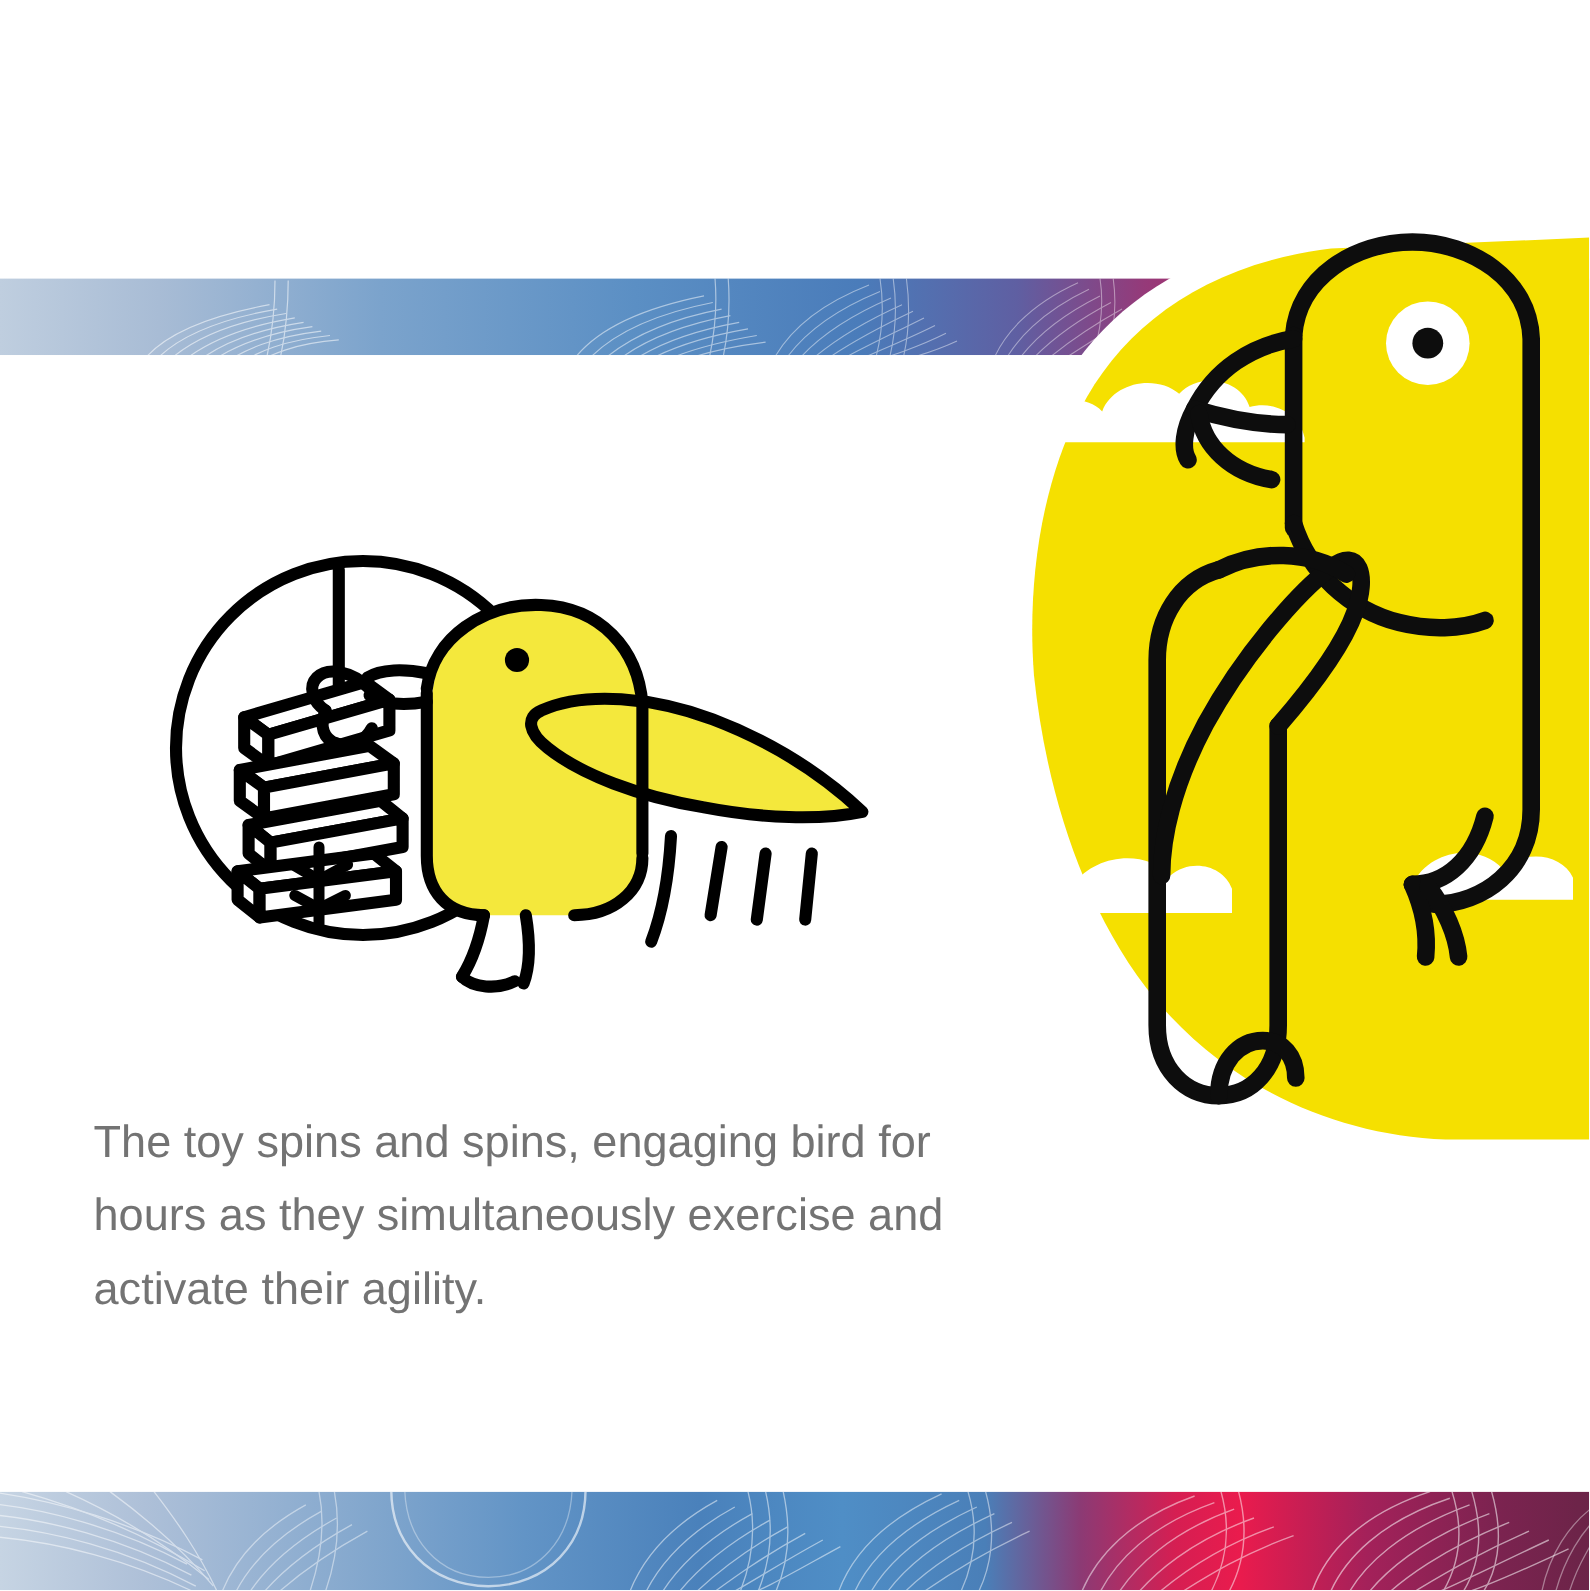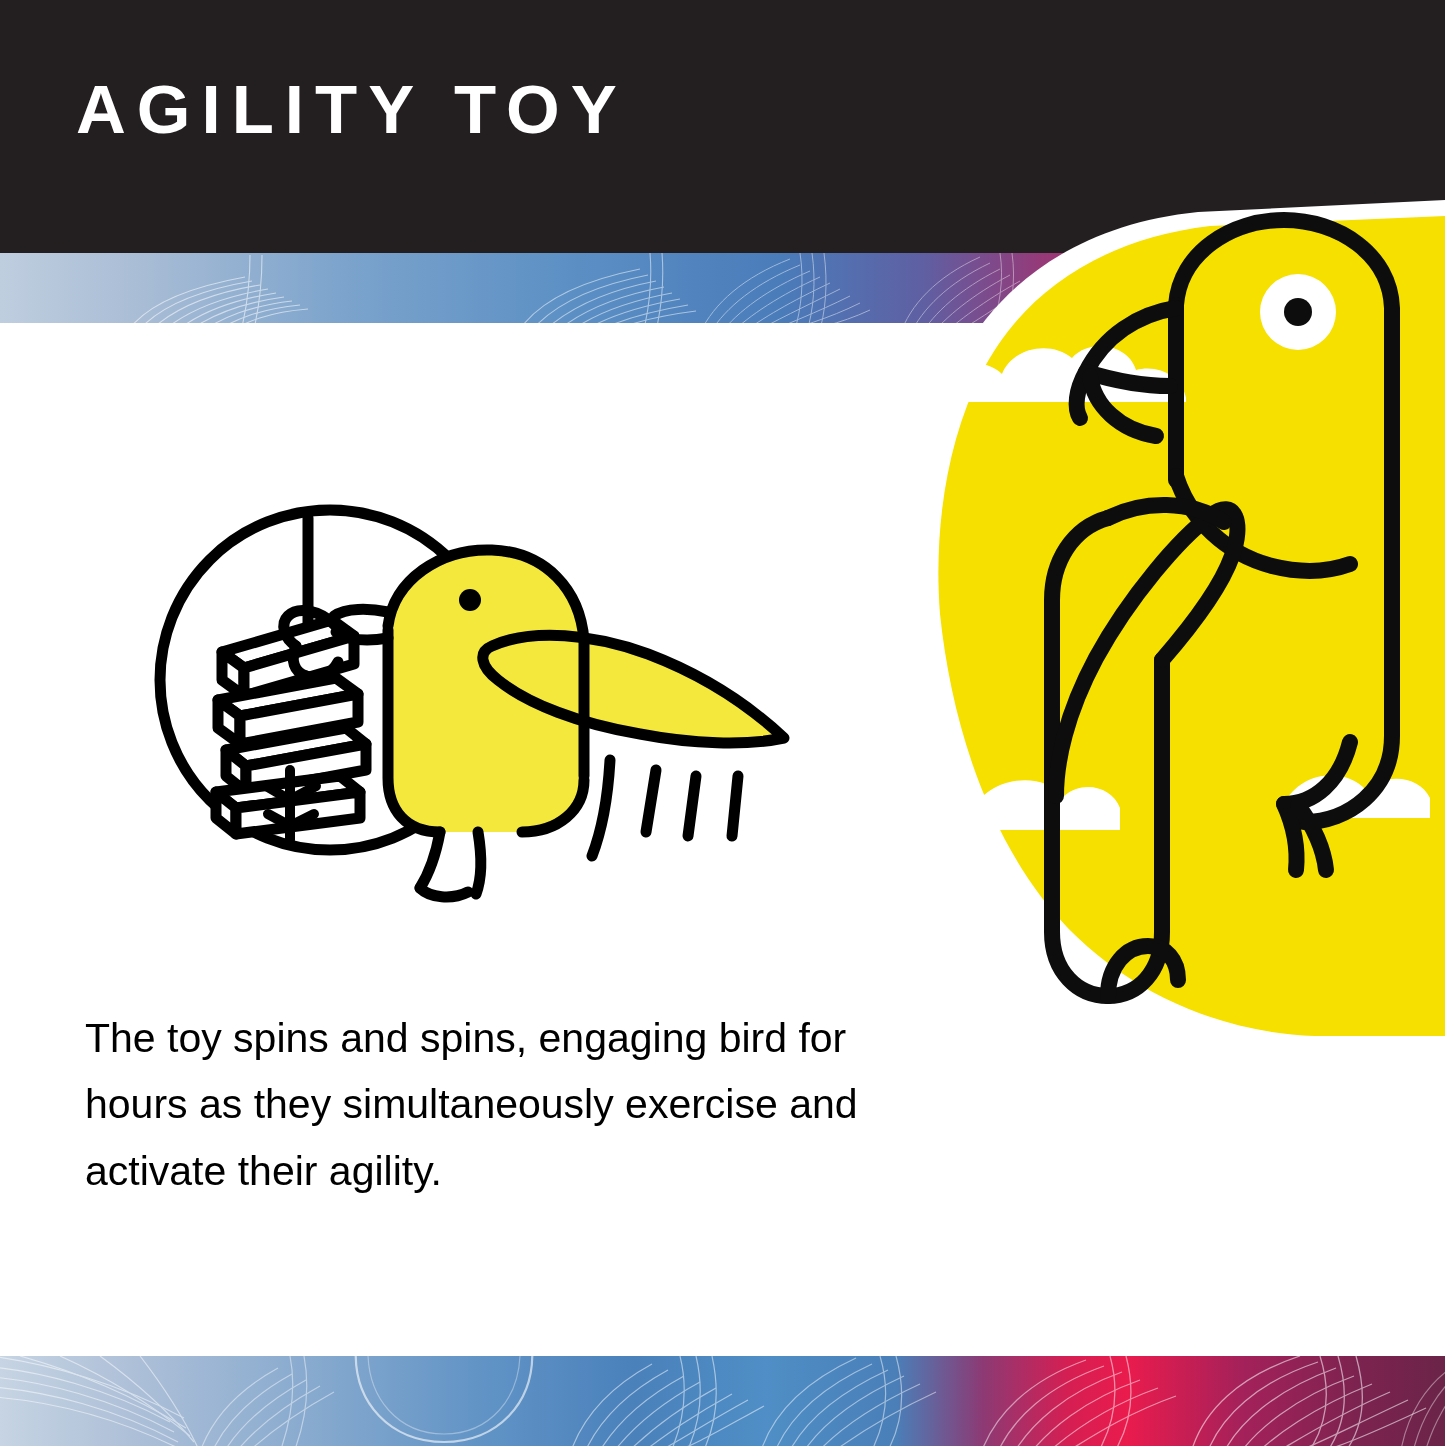--- a/index.html
+++ b/index.html
@@ -73,32 +73,29 @@
   .product-icon svg { display:block; width:100%; height:100%; }
 
   
   .body-copy {
     position:absolute;
     left:85px; top:1005px;
     width:860px;
     z-index:6;
     font-size:41px;
     line-height:1.62;
-    color:#000000;
+    color:#737373;
     font-family:"Liberation Sans", sans-serif;
   }
 </style>
 </head>
 <body>
 
 <div id="page">
 
-  <div class="header-bar">
-    <div class="header-title">AGILITY TOY</div>
-  </div>
 
   <div class="band band-top">
     <svg class="band-svg" viewBox="0 0 1445 70" preserveAspectRatio="none">
       <defs>
         <linearGradient id="gTop" x1="0" y1="0" x2="1" y2="0">
           <stop offset="0.00" stop-color="#bfcedf"></stop>
           <stop offset="0.10" stop-color="#a8bcd5"></stop>
           <stop offset="0.24" stop-color="#7ba3cc"></stop>
           <stop offset="0.40" stop-color="#5b8fc4"></stop>
           <stop offset="0.54" stop-color="#4a7cba"></stop>

